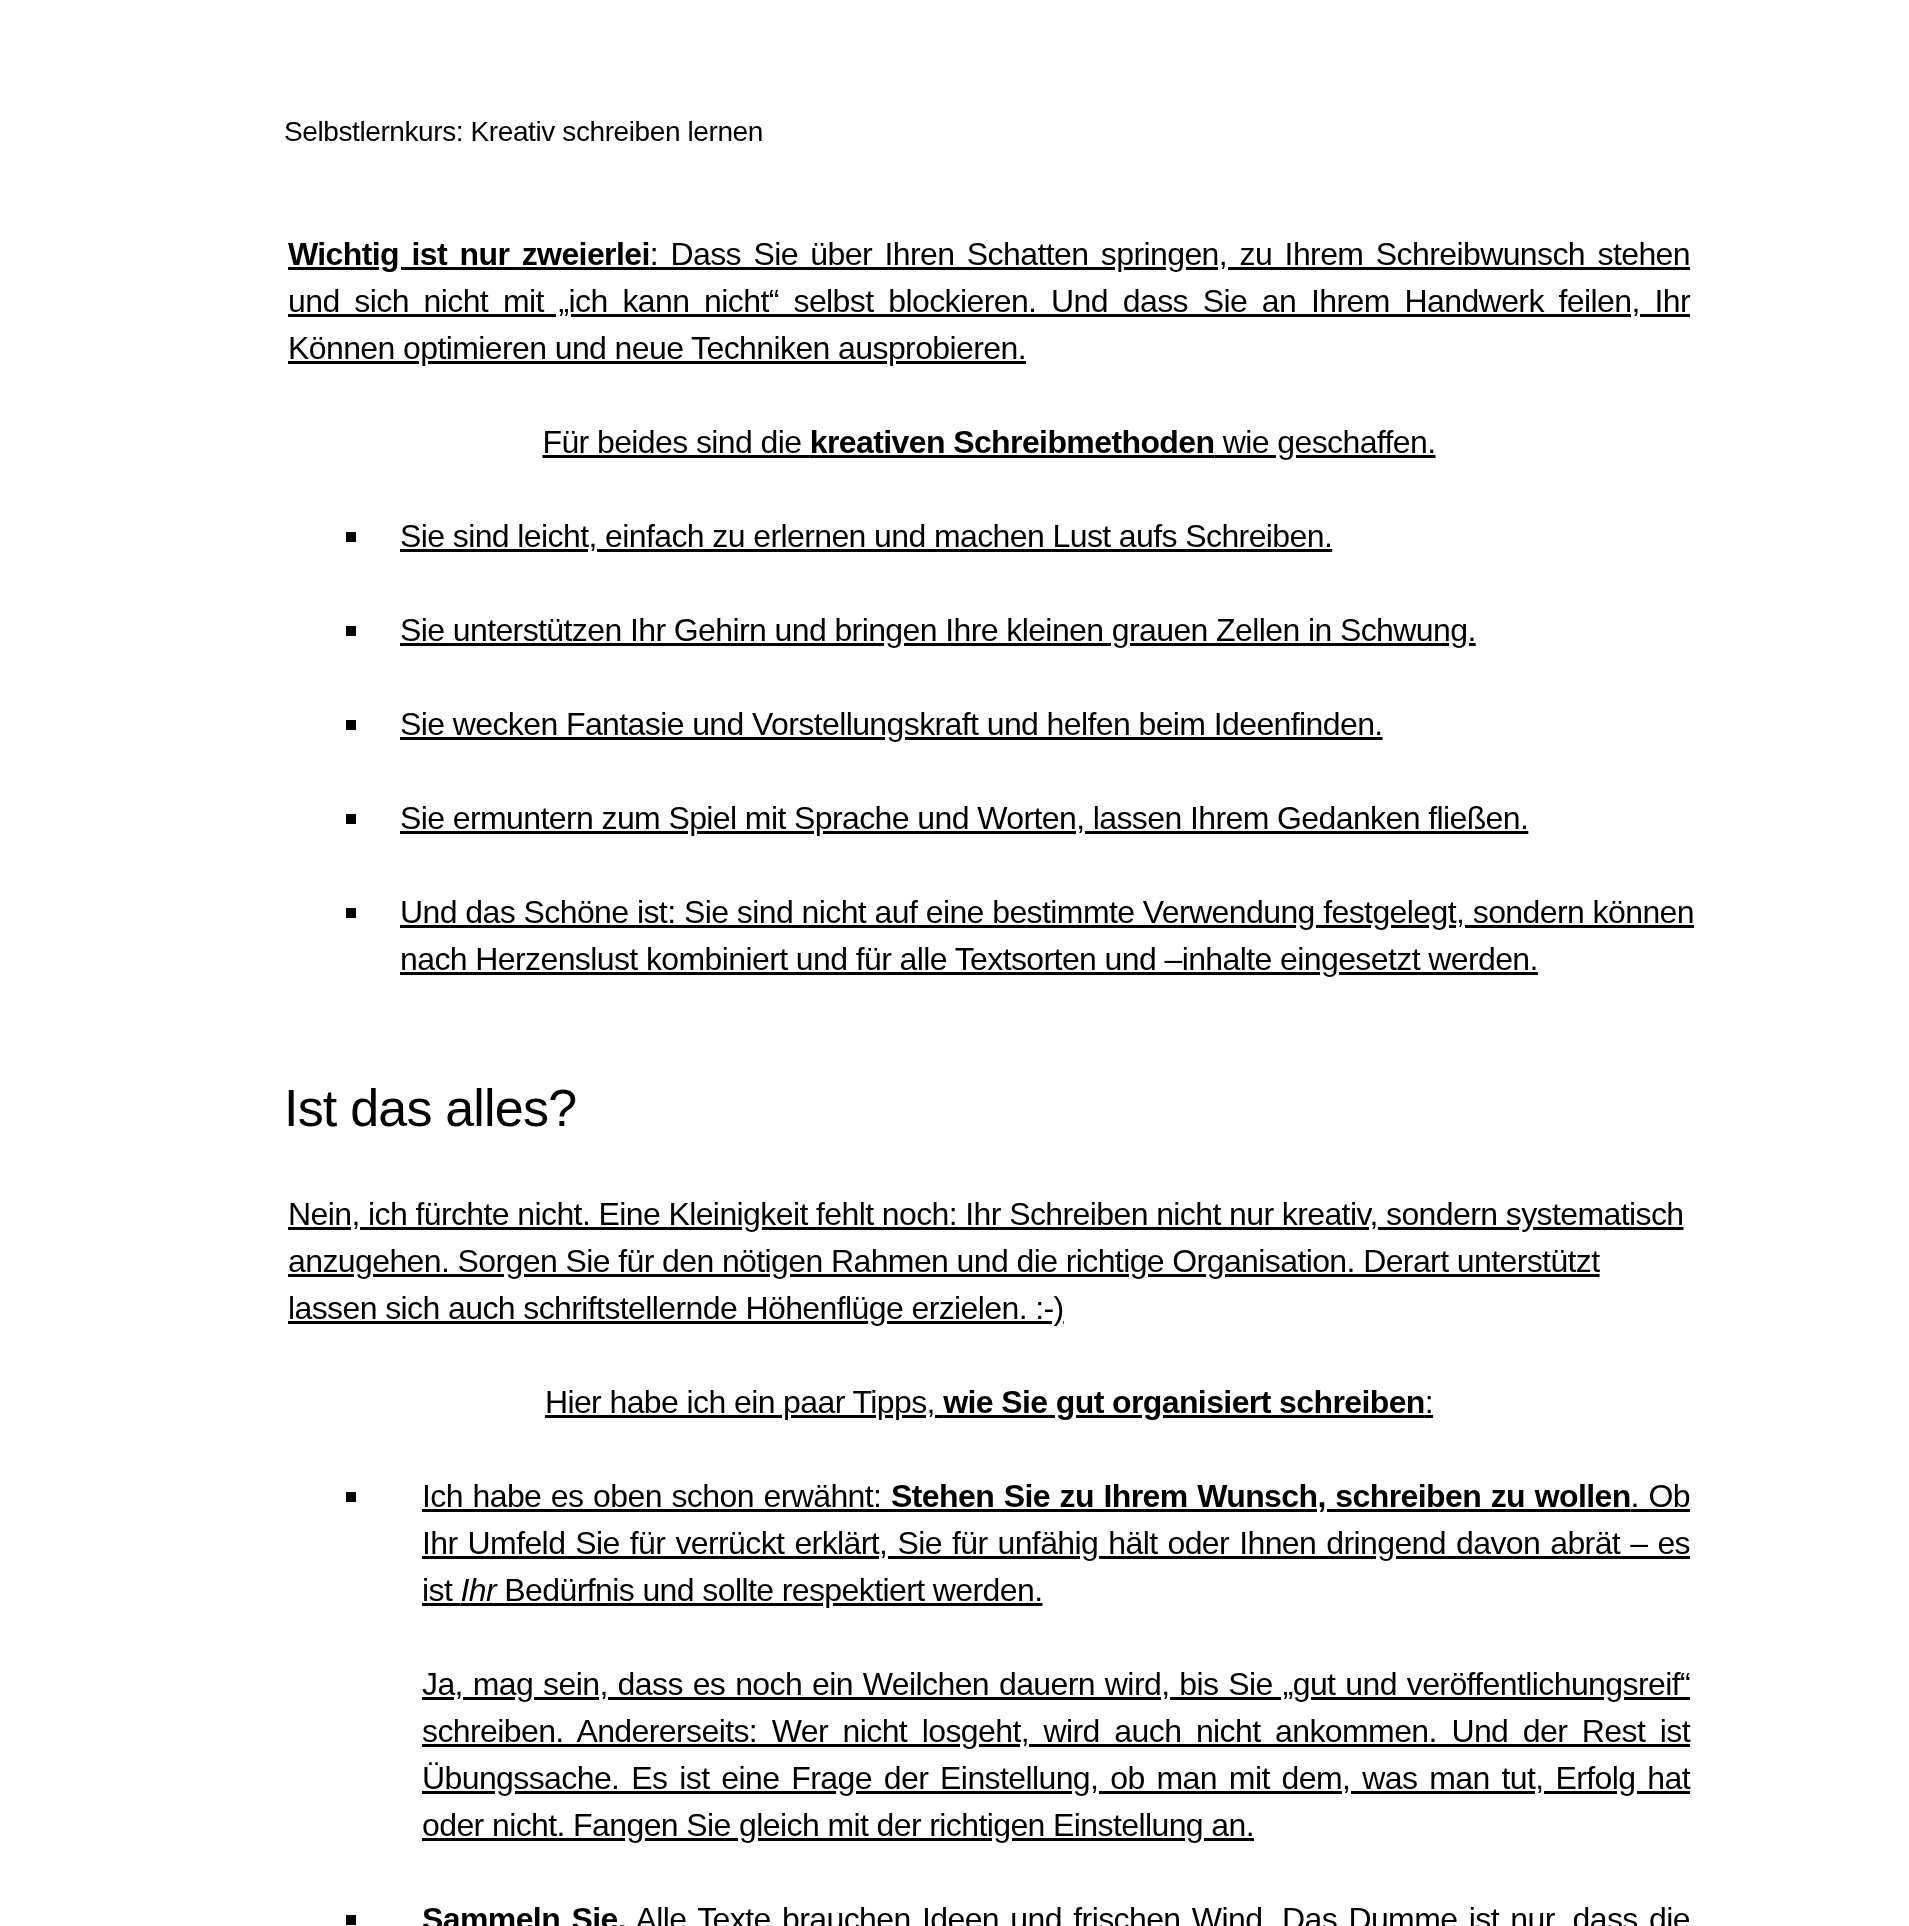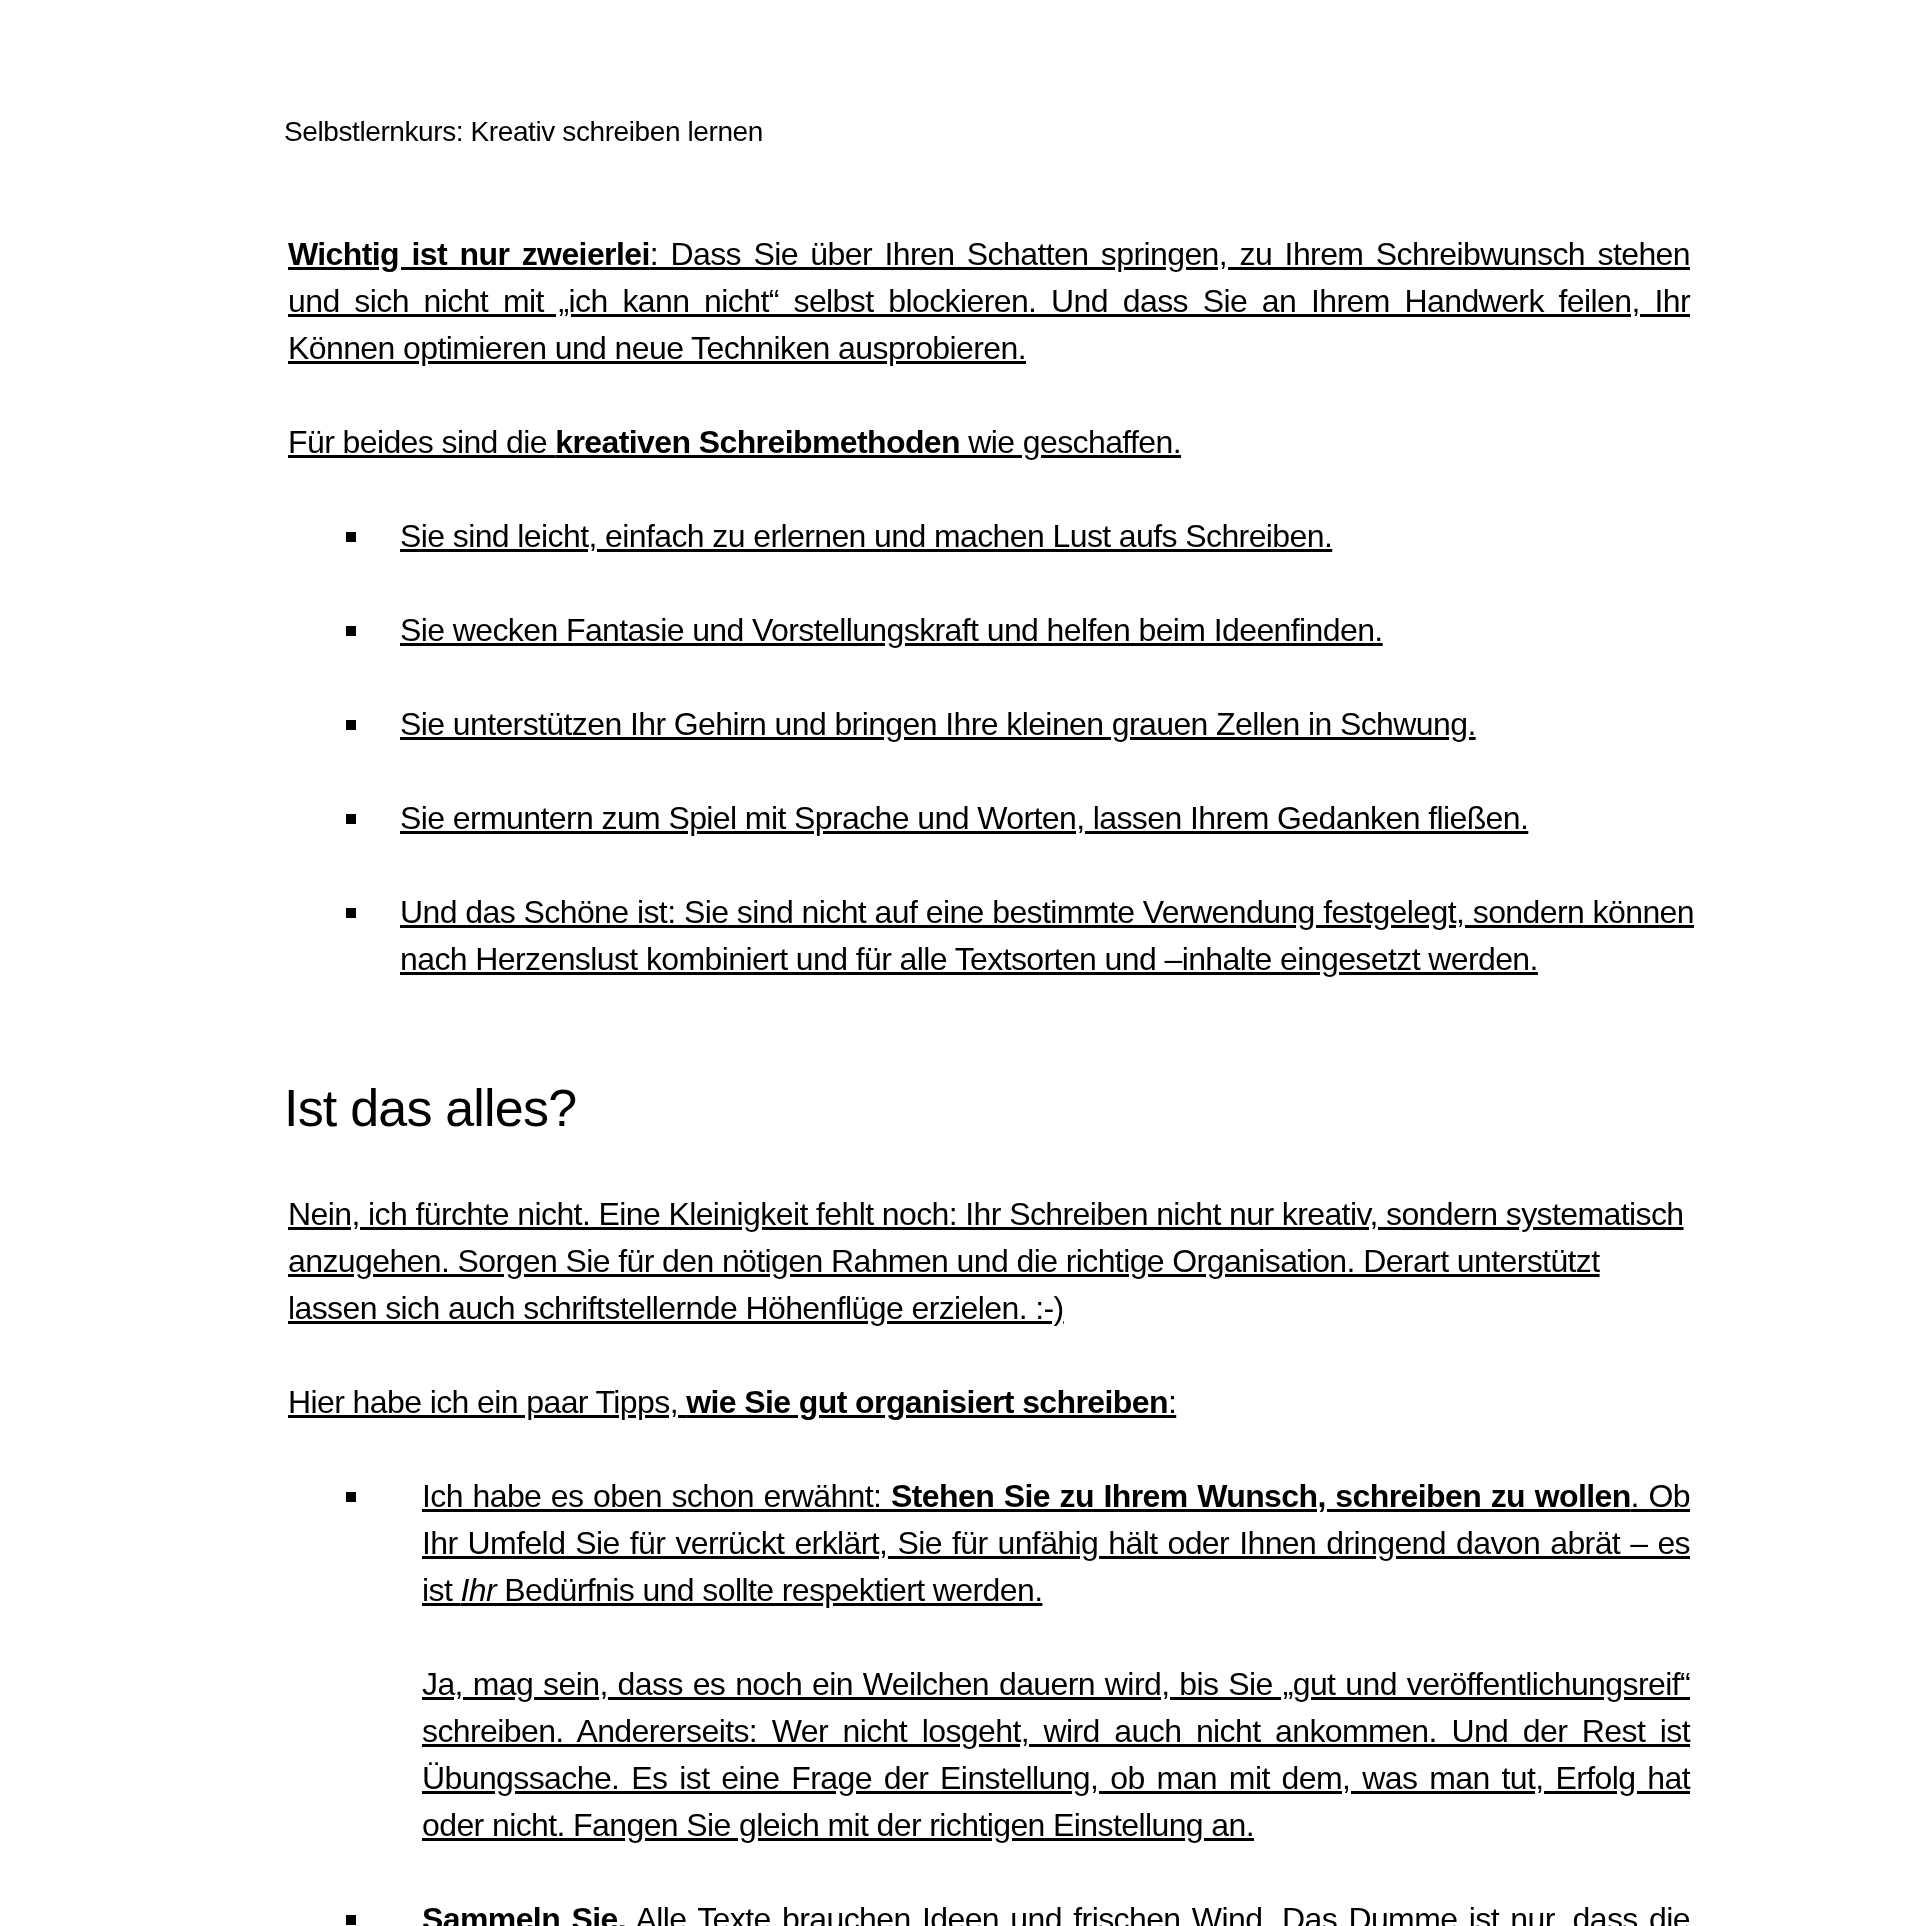--- a/index.html
+++ b/index.html
@@ -11,21 +11,21 @@
   .page-header {
     position: absolute; left: 284px; top: 116px;
     font-size: 28px; letter-spacing: -0.4px;
   }
   .content {
     position: absolute; left: 284px; top: 227px; width: 1410px;
     font-size: 32px; line-height: 47px; letter-spacing: -0.6px;
   }
   p { margin: 4px; text-decoration: underline; }
   .justify { text-align: justify; text-align-last: left; }
-  .gap1 { margin-top: 47px; }
+  .gap1 { margin-top: 47px; text-align: center; }
   .bullets1 { list-style: none; margin: 0; padding: 0; text-decoration: underline; }
   .bullets1 li { position: relative; padding-left: 116px; margin-top: 47px; }
   .bullets1 .bullet, .bullets2 .bullet {
     position: absolute; top: 18.5px; width: 10px; height: 10px; background: #000;
   }
   .bullets1 .bullet { left: 62px; }
   .bullets2 { list-style: none; margin: 0; padding: 0; }
   .bullets2 li { position: relative; padding-left: 134px; margin-top: 47px; }
   .bullets2 .bullet { left: 62px; }
   .section-title {
@@ -41,22 +41,22 @@
 <div class="page-header">Selbstlernkurs: Kreativ schreiben lernen</div>
 
 <div class="content">
 
   <p class="justify"><b>Wichtig ist nur zweierlei</b><span>: Dass Sie über Ihren Schatten springen, zu Ihrem Schreibwunsch stehen und sich nicht mit „ich kann nicht“ selbst blockieren. Und dass Sie an Ihrem Handwerk feilen, Ihr Können optimieren und neue Techniken ausprobieren.</span></p>
 
   <p class="gap1"><span>Für beides sind die </span><b>kreativen Schreibmethoden</b><span> wie geschaffen.</span></p>
 
   <ul class="bullets1">
     <li><span class="bullet"></span><span>Sie sind leicht, einfach zu erlernen und machen Lust aufs Schreiben.</span></li>
+    <li><span class="bullet"></span><span>Sie unterstützen Ihr Gehirn und bringen Ihre kleinen grauen Zellen in Schwung.</span></li>
     <li><span class="bullet"></span><span>Sie wecken Fantasie und Vorstellungskraft und helfen beim Ideenfinden.</span></li>
-    <li><span class="bullet"></span><span>Sie unterstützen Ihr Gehirn und bringen Ihre kleinen grauen Zellen in Schwung.</span></li>
     <li><span class="bullet"></span><span>Sie ermuntern zum Spiel mit Sprache und Worten, lassen Ihrem Gedanken fließen.</span></li>
     <li class="justify"><span class="bullet"></span><span>Und das Schöne ist: Sie sind nicht auf eine bestimmte Verwendung festgelegt, sondern können nach Herzenslust kombiniert und für alle Textsorten und –inhalte eingesetzt werden.</span></li>
   </ul>
 
   <h2 class="section-title">Ist das alles?</h2>
 
   <p>Nein, ich fürchte nicht. Eine Kleinigkeit fehlt noch: Ihr Schreiben nicht nur kreativ, sondern systematisch anzugehen. Sorgen Sie für den nötigen Rahmen und die richtige Organisation. Derart unterstützt lassen sich auch schriftstellernde Höhenflüge erzielen. :-)</p>
 
   <p class="gap1"><span>Hier habe ich ein paar Tipps, </span><b>wie Sie gut organisiert schreiben</b><span>:</span></p>
 

